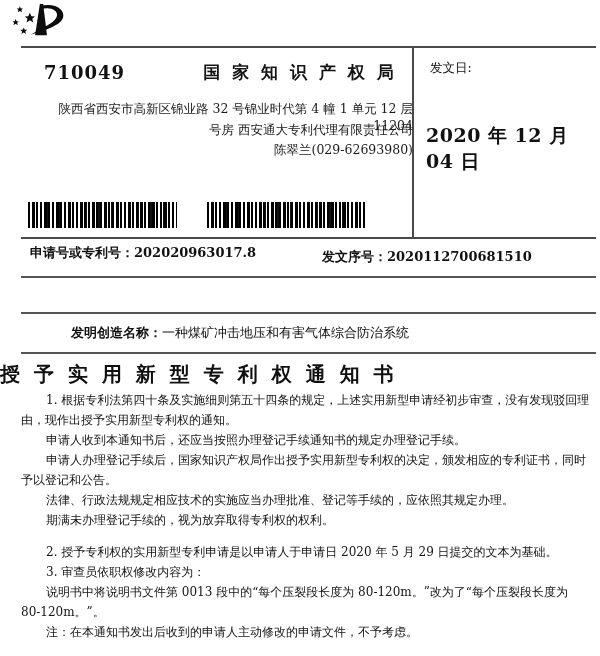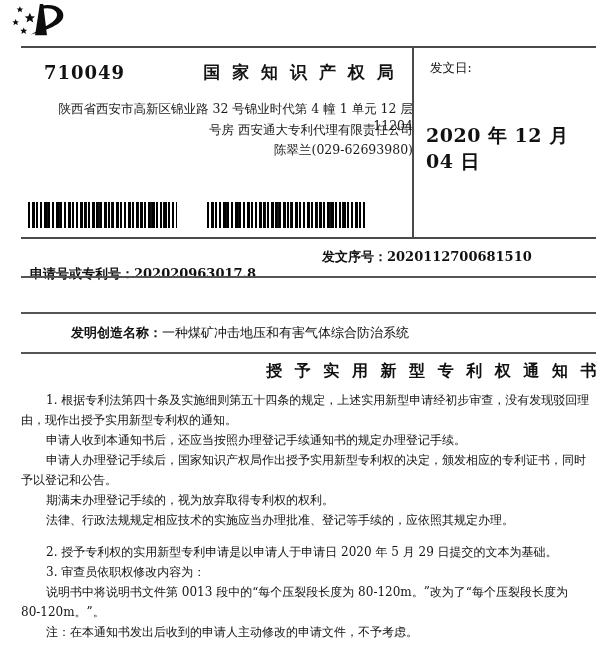--- a/index.html
+++ b/index.html
@@ -32,32 +32,32 @@
     background-image:
       repeating-linear-gradient(90deg,#000 0 2px,rgba(0,0,0,0) 2px 4px),
       repeating-linear-gradient(90deg,#000 0 1px,rgba(0,0,0,0) 1px 6px),
       repeating-linear-gradient(90deg,rgba(0,0,0,0) 0 5px,#111 5px 7px,rgba(0,0,0,0) 7px 13px);
   }
   .barcode-1{left:28px;width:149px;}
   .barcode-2{left:207px;width:160px;}
   
   .row{position:absolute;left:30px;font-size:13px;white-space:nowrap;}
   .row .lbl{font-weight:700;}
-  .row-1{top:265px;}
+  .row-1{top:244px;}
   .row-1b{position:absolute;left:322px;top:248px;font-size:13px;white-space:nowrap;}
   .row-1 .val,.row-1b .val{font-weight:700;}
   .row-2{top:288px;}
   .row-3{top:324px;margin-left:41px;}
   .rule-r1{left:21px;top:276px;width:575px;height:2px;background:#555;}
   .rule-r2{left:21px;top:312px;width:575px;height:2px;background:#555;}
   .rule-r3{left:21px;top:352px;width:575px;height:2px;background:#555;}
   
   .notice-title{
-    position:absolute;left:0;top:361px;width:100%;text-align:right;
-    font-size:16px;font-weight:700;letter-spacing:3.5px;color:#101010;
+    position:absolute;left:0;top:361px;width:100%;text-align:left;
+    font-size:20px;font-weight:700;letter-spacing:3.5px;color:#101010;
   }
   .body{
     position:absolute;left:21px;top:390px;width:570px;
     font-size:12px;line-height:20px;color:#141414;
   }
   .body p{margin:0;text-indent:25px;}
   .body p.gap-sm{margin-top:12px;}
   .body p.gap-lg{}
 </style>
 </head>
@@ -111,21 +111,21 @@
     <span class="lbl">发明创造名称：</span><span>一种煤矿冲击地压和有害气体综合防治系统</span>
   </div>
   <div class="rule rule-r3"></div>
 
   <div class="notice-title">授 予 实 用 新 型 专 利 权 通 知 书</div>
 
   <div class="body">
     <p>1. 根据专利法第四十条及实施细则第五十四条的规定，上述实用新型申请经初步审查，没有发现驳回理由，现作出授予实用新型专利权的通知。</p>
     <p>申请人收到本通知书后，还应当按照办理登记手续通知书的规定办理登记手续。</p>
     <p>申请人办理登记手续后，国家知识产权局作出授予实用新型专利权的决定，颁发相应的专利证书，同时予以登记和公告。</p>
+    <p>法律、行政法规规定相应技术的实施应当办理批准、登记等手续的，应依照其规定办理。</p>
     <p>期满未办理登记手续的，视为放弃取得专利权的权利。</p>
-    <p>法律、行政法规规定相应技术的实施应当办理批准、登记等手续的，应依照其规定办理。</p>
     <p class="gap-sm">2. 授予专利权的实用新型专利申请是以申请人于申请日 2020 年 5 月 29 日提交的文本为基础。</p>
     <p class="gap-lg">3. 审查员依职权修改内容为：</p>
     <p>说明书中将说明书文件第 0013 段中的“每个压裂段长度为 80-120m。”改为了“每个压裂段长度为 80-120m。”。</p>
     <p>注：在本通知书发出后收到的申请人主动修改的申请文件，不予考虑。</p>
   </div>
 
 </div>
 
 </body></html>

